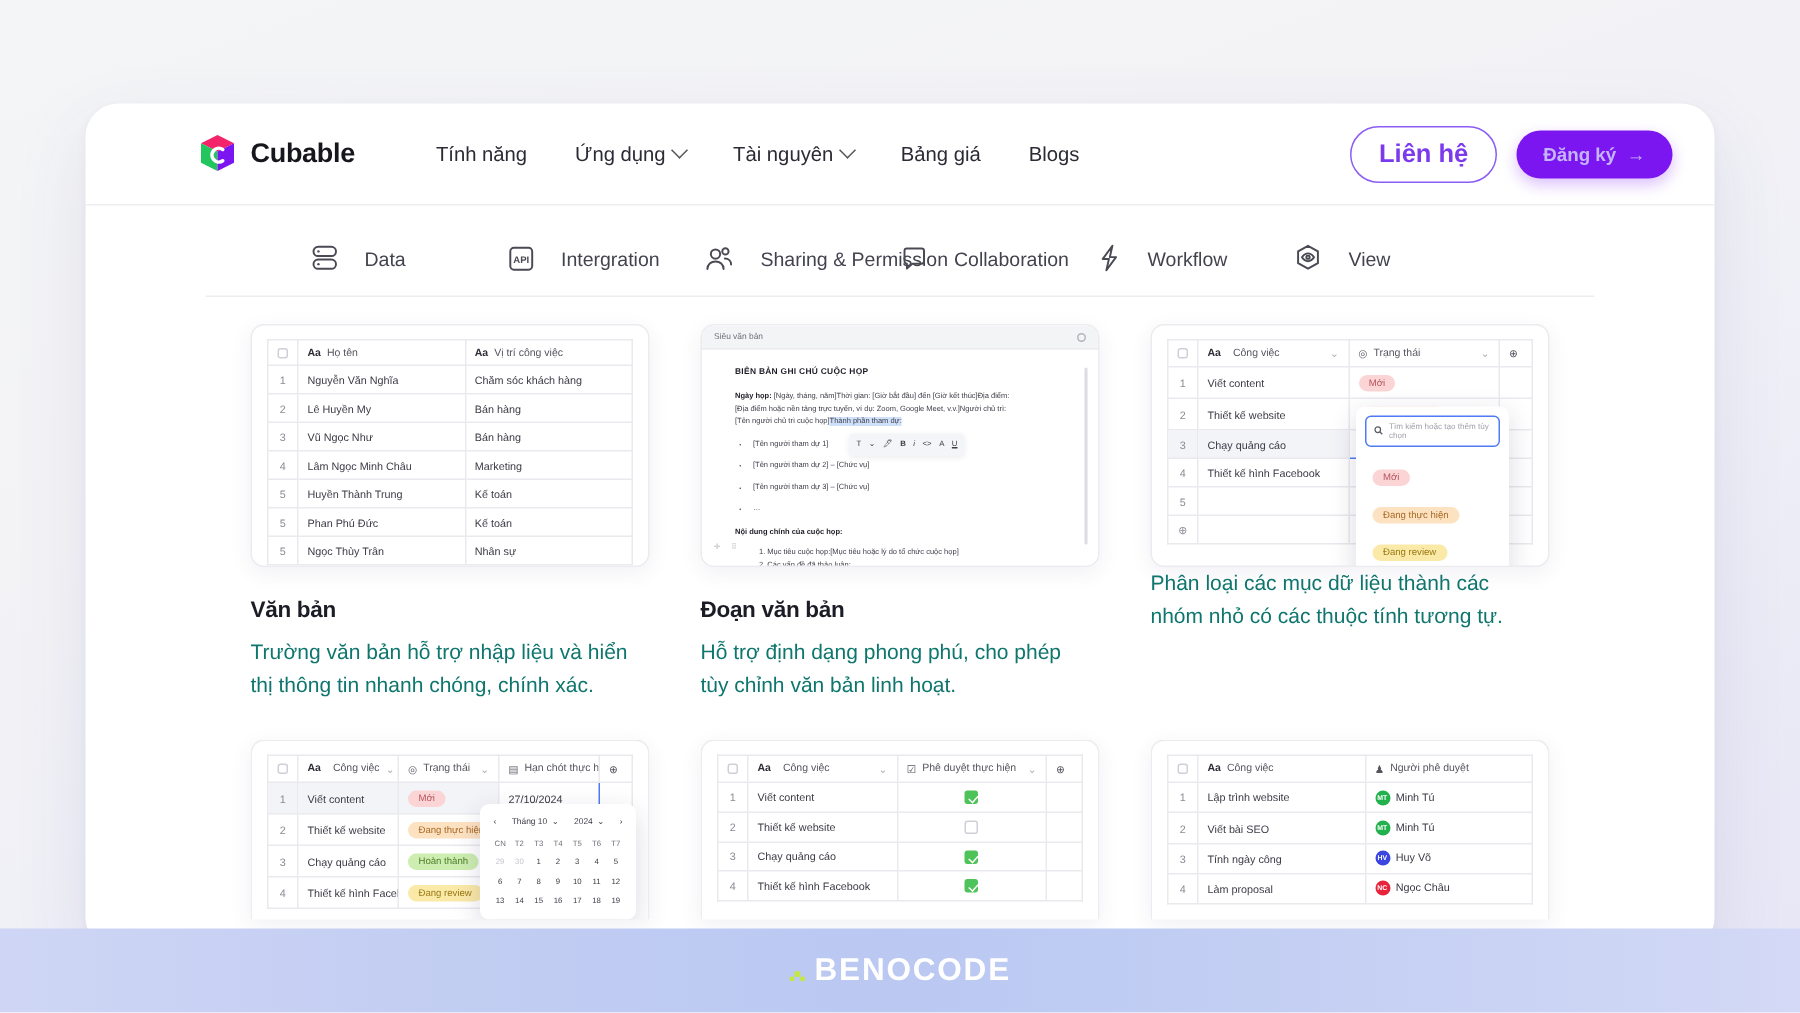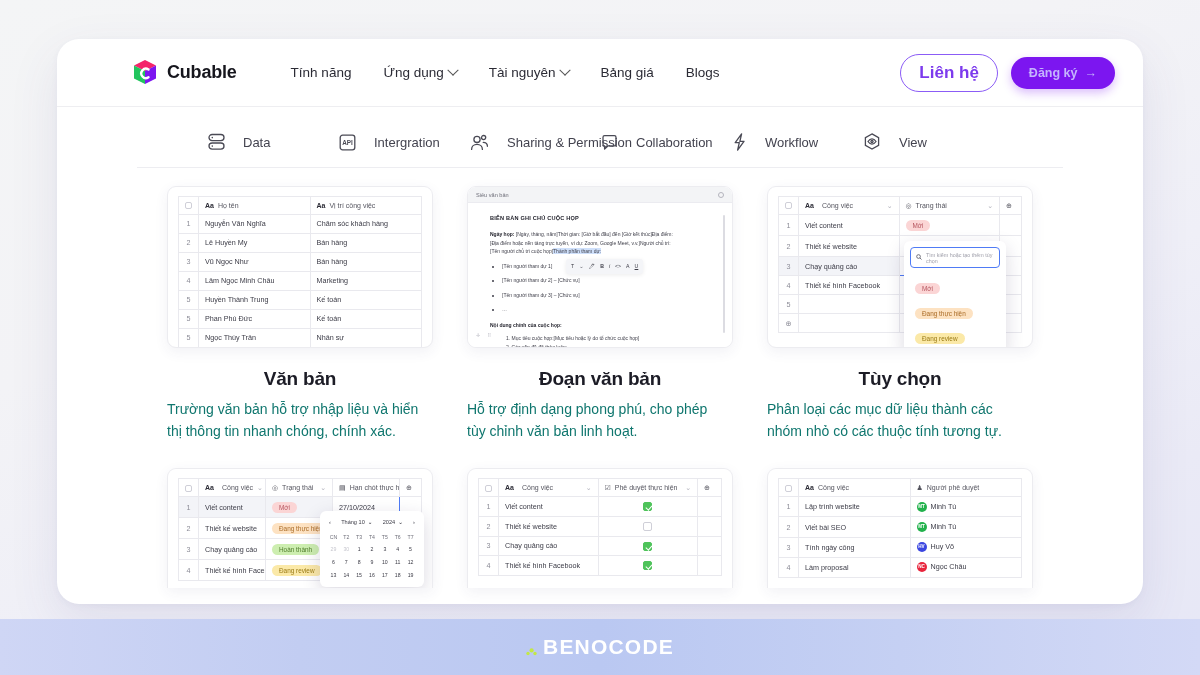--- a/index.html
+++ b/index.html
@@ -8,21 +8,21 @@
     font-family: "Liberation Sans", sans-serif;
   }
   body {
     background: linear-gradient(160deg, #f4f5f6 0%, #f3f3f6 35%, #efeff7 60%, #eaeaf6 80%, #e6e7f6 100%);
     position: relative;
   }
 
   
   .page-card {
     position: absolute;
-    left: 57px; top: 39px; width: 1086px; height: 565px;
+    left: 57px; top: 69px; width: 1086px; height: 565px;
     background: #fff;
     border-radius: 22px;
     box-shadow: 0 18px 50px rgba(80,70,140,0.10), 0 2px 6px rgba(80,70,140,0.05);
     overflow: hidden;
   }
 
   
   .topnav {
     height: 68px;
     display: flex; align-items: center;
@@ -73,21 +73,21 @@
     justify-content: center; column-gap: 0; padding-top: 18px;
   }
   .cell { padding: 0 0 0 0; }
   .shot {
     height: 162px; margin: 0 0 0 0; position: relative;
     border-radius: 9px; overflow: hidden;
     background: #fff;
     border: 1px solid #ececf0;
     box-shadow: 0 4px 14px rgba(60,50,110,0.07);
   }
-  .cell-title { font-size: 19px; font-weight: 700; color: #1c1c26; margin: 20px 0 9px 0; letter-spacing:-0.2px;text-align:center; }
+  .cell-title { font-size: 15px; font-weight: 700; color: #1c1c26; margin: 20px 0 9px 0; letter-spacing:-0.2px; }
   .cell-desc { font-size: 14px; line-height: 1.55; color: #0f766e; max-width: 262px; }
 
   .grid-top .cell { margin: 0 17px; }
   .grid-bottom { padding-top: 26px; }
   .grid-bottom .cell { margin: 0 17px; }
   .grid-bottom .shot { height: 120px; border-bottom-left-radius:0; border-bottom-right-radius:0; border-bottom:0;}
 
   
   table.mini { width: 100%; border-collapse: collapse; font-size: 7.2px; color: #3b3b46; table-layout: fixed; }
   table.mini th, table.mini td {
@@ -455,21 +455,20 @@
                 </svg>
             </span>
             <span>Tìm kiếm hoặc tạo thêm tùy chọn</span>
           </div>
           <div class="dd-item"><span class="pill p-moi">Mới</span></div>
           <div class="dd-item"><span class="pill p-dang">Đang thực hiện</span></div>
           <div class="dd-item"><span class="pill p-review">Đang review</span></div>
 
         </div>
       </div>
-      <div class="cell-title">Tùy chọn</div>
       <div class="cell-desc">Phân loại các mục dữ liệu thành các nhóm nhỏ có các thuộc tính tương tự.</div>
     </div>
   </div>
 
   <div class="grid grid-bottom">
 
     <div class="cell">
       <div class="shot shot-pad">
         <table class="mini">
           <tbody>

